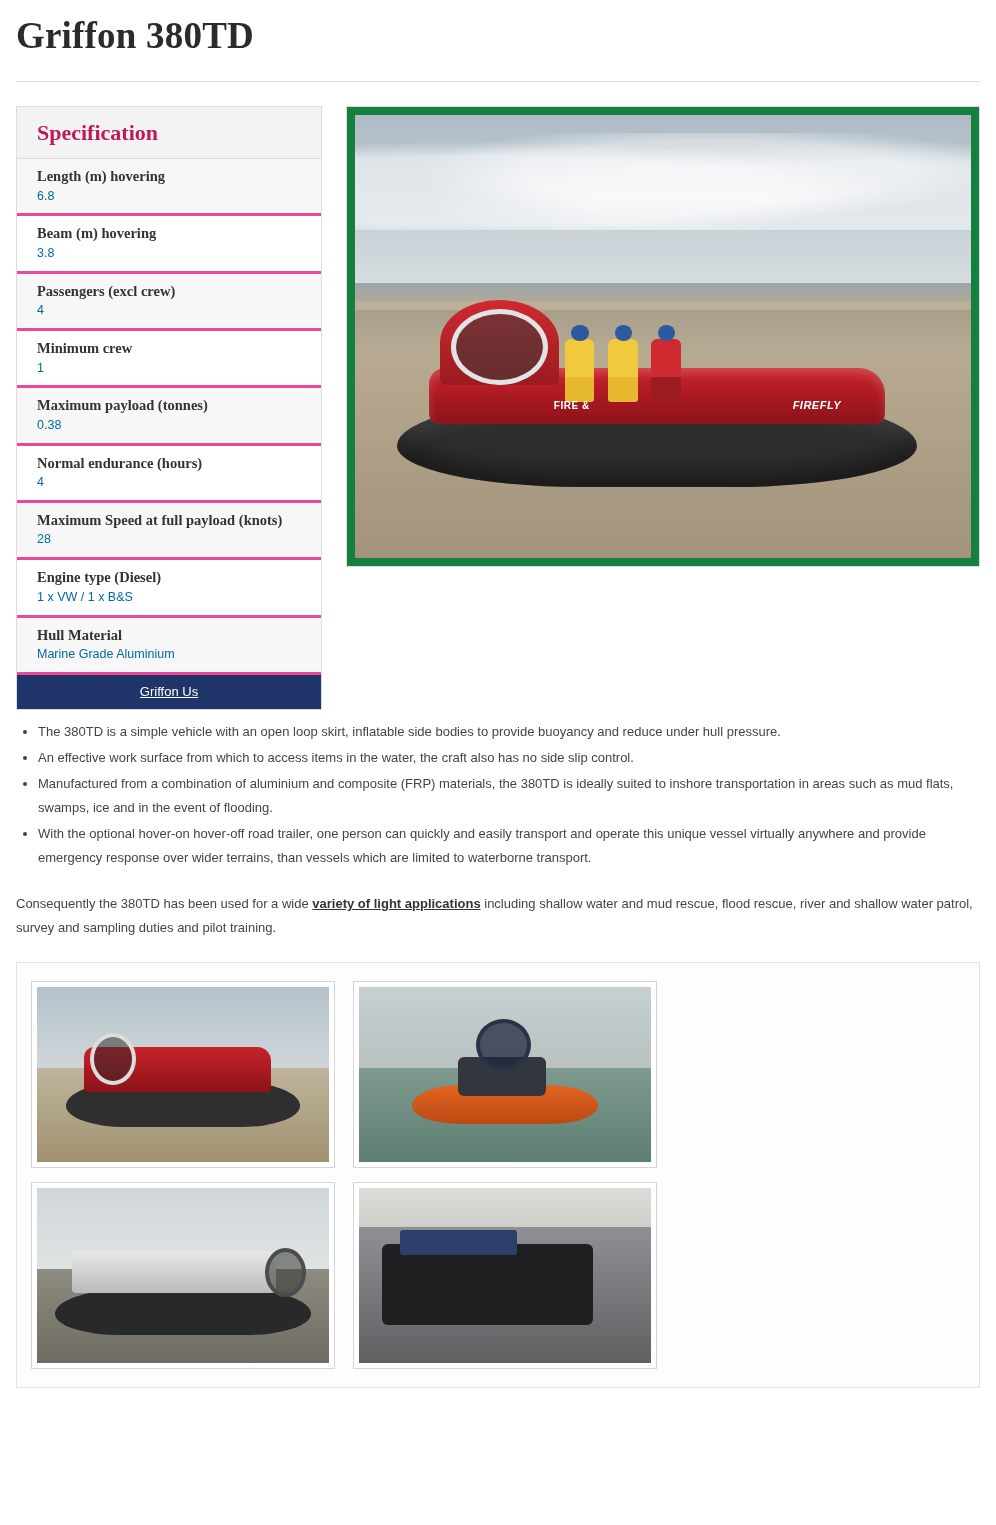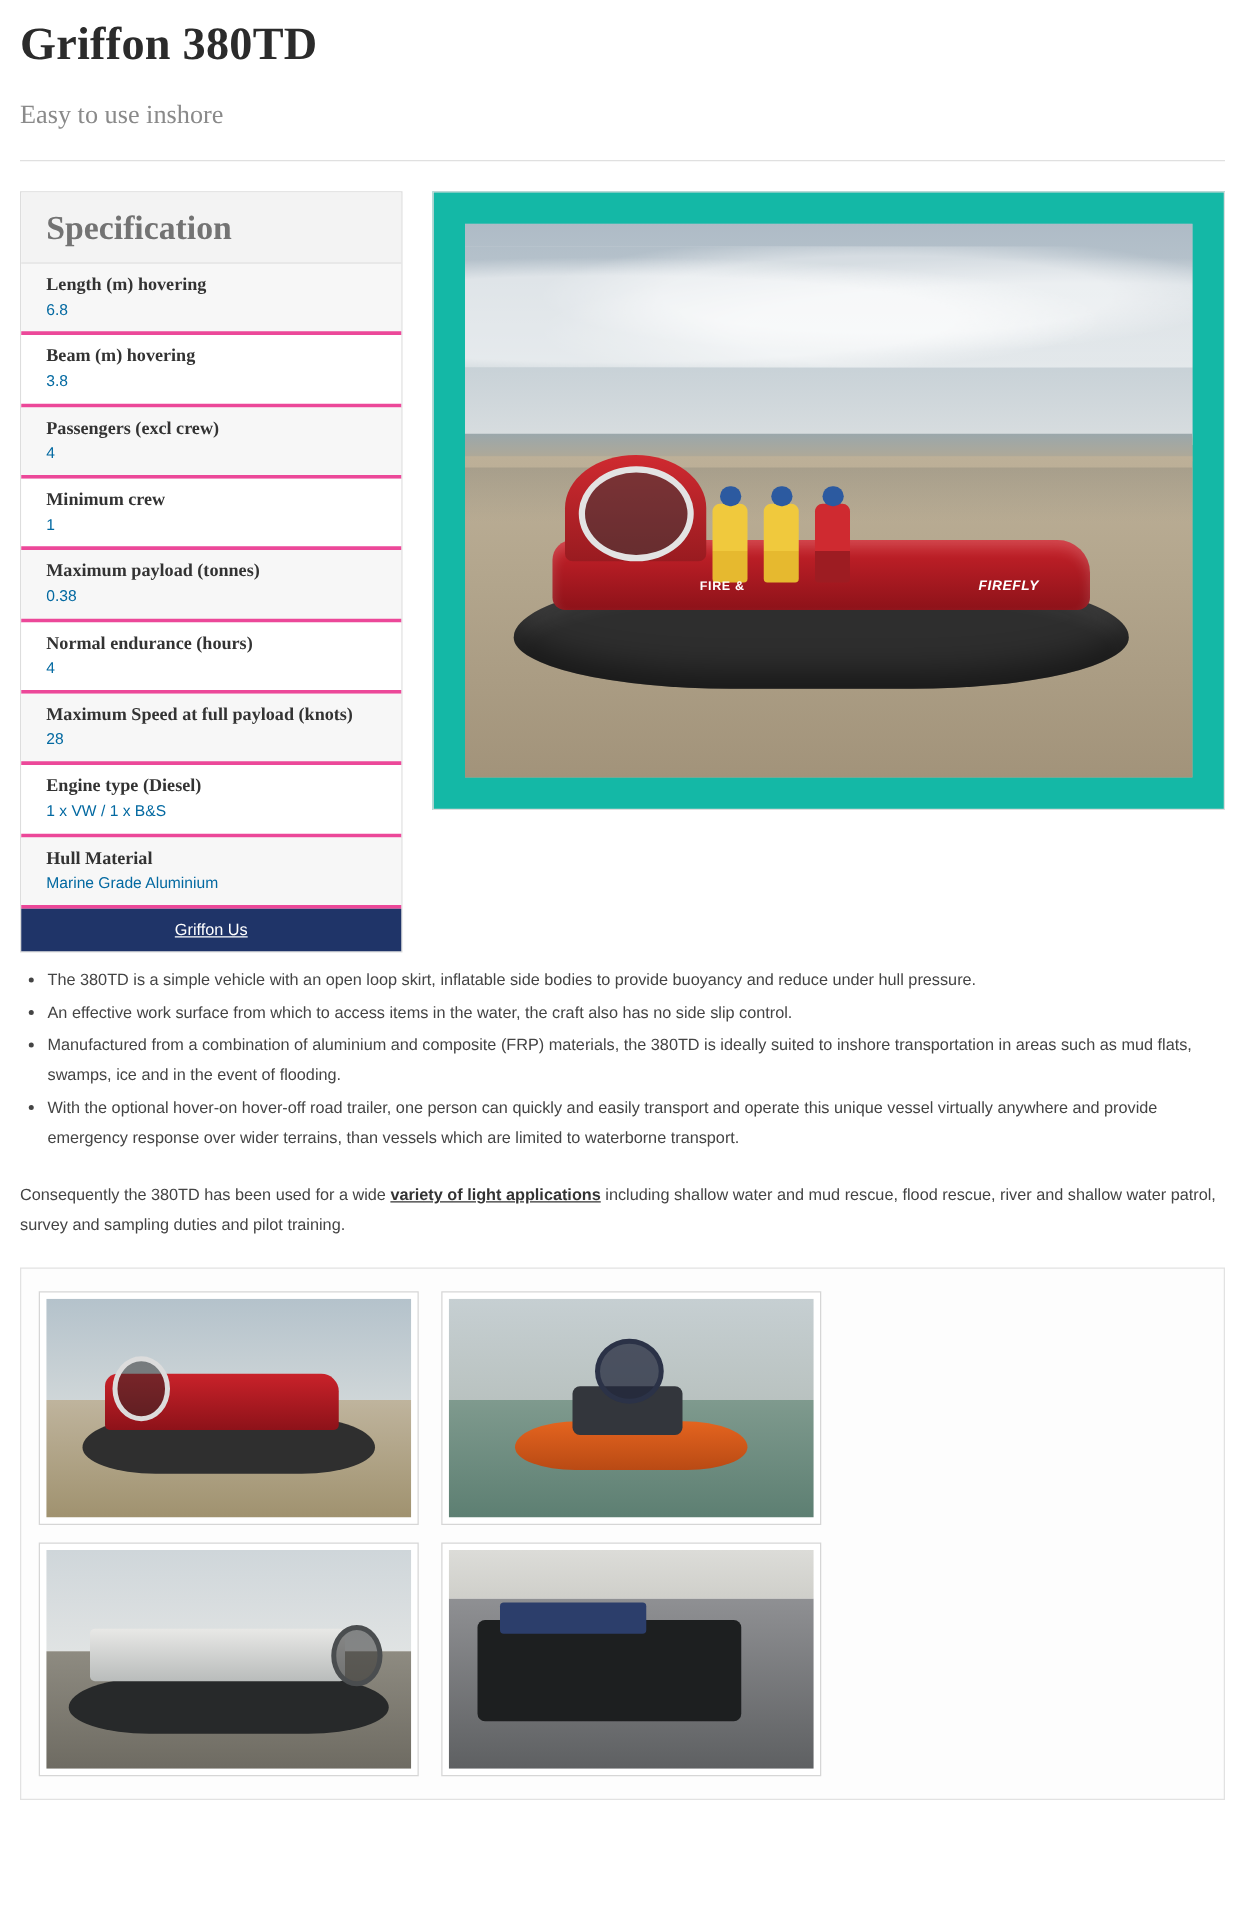--- a/index.html
+++ b/index.html
@@ -43,23 +43,23 @@
     gap: 24px;
   }
   
   .spec-card {
     width: 306px;
     border: 1px solid #dddddd;
     background: #ffffff;
   }
   .spec-head {
     font-family: "Liberation Serif", serif;
-    font-size: 27px;
+    font-size: 22px;
     font-weight: bold;
-    color: #737373;
+    color: #be185d;
     padding: 13px 18px 12px 20px;
     background: #f3f3f3;
     border-bottom: 1px solid #dddddd;
   }
   .spec-row {
     padding: 8px 18px 8px 20px;
     border-bottom: 3px solid #ec4899;
   }
   .spec-row:nth-child(even) { background: #f7f7f7; }
   .spec-row:nth-child(odd) { background: #ffffff; }
@@ -85,22 +85,22 @@
     text-decoration: underline;
     cursor: pointer;
     border: none;
     width: 100%;
     font-family: "Liberation Sans", sans-serif;
   }
   
   .hero-frame {
     flex: 1;
     border: 1px solid #dddddd;
-    background: #14b8a6;
-    padding: 25px;
+    background: #15803d;
+    padding: 8px;
   }
   .hero-img {
     width: 100%;
     height: 443px;
     position: relative;
     overflow: hidden;
     background: linear-gradient(#b9c5cd 0%, #c9d3d8 38%, #c0b49c 39%, #b8aa90 100%);
   }
   
   .sky {
@@ -271,21 +271,20 @@
   .g4 .t-ground { top: 22%; background: linear-gradient(#8f9093, #5e6062); }
   .g4 .t-body { background: #1d1f20; left: 8%; width: 72%; bottom: 22%; height: 46%; border-radius: 6px; }
   .g4 .t-upper { background: #2c3e6b; left: 14%; width: 40%; bottom: 62%; height: 14%; border-radius: 3px; }
 </style>
 </head>
 <body>
 
 <div class="page">
 
   <h1 class="page-title">Griffon 380TD</h1>
-  <h2 class="page-subtitle">Easy to use inshore</h2>
   <hr class="hr">
 
   <div class="top-row">
 
     <div class="spec-card">
       <div class="spec-head">Specification</div>
 
       <div class="spec-row">
         <div class="spec-label">Length (m) hovering</div>
         <div class="spec-value">6.8</div>

